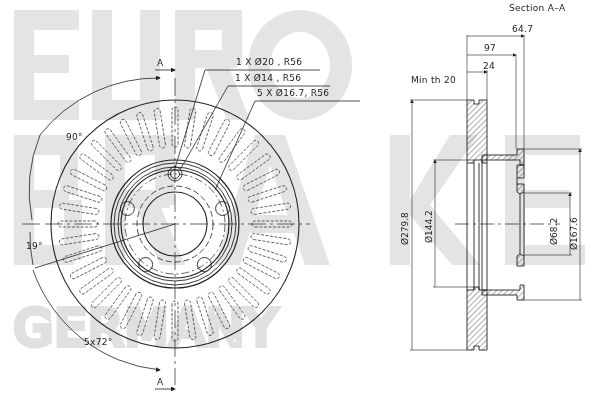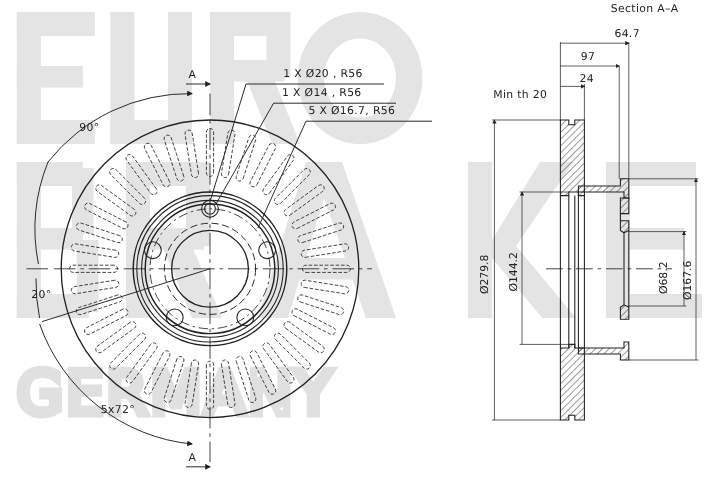--- a/index.html
+++ b/index.html
@@ -203,22 +203,22 @@
   </g>
 </svg>
 
 <span class="lbl" style="left:157px; top:58px;">A</span>
 <span class="lbl" style="left:157px; top:377px;">A</span>
 
 <span class="lbl" style="left:212px; top:57px;margin-left:24px;">1 X Ø20 , R56</span>
 <span class="lbl" style="left:235px; top:73px;">1 X Ø14 , R56</span>
 <span class="lbl" style="left:257px; top:88px;">5 X Ø16.7, R56</span>
 
-<span class="lbl" style="left:66px; top:102px;">90°</span>
-<span class="lbl" style="left:26px; top:241px;">20°</span>
+<span class="lbl" style="left:66px; top:132px;">90°</span>
+<span class="lbl" style="left:26px; top:241px;">19°</span>
 <span class="lbl" style="left:84px; top:337px;">5x72°</span>
 
 <span class="lbl" style="left:465px; top:3px;margin-left:44px;">Section A–A</span>
 <span class="lbl" style="left:512px; top:24px;">64.7</span>
 <span class="lbl" style="left:484px; top:43px;">97</span>
 <span class="lbl" style="left:470px; top:61px;margin-left:13px;">24</span>
 <span class="lbl" style="left:411px; top:75px;">Min th 20</span>
 
 <span class="vlbl" style="left:400px; top:245px;">Ø279.8</span>
 <span class="vlbl" style="left:424px; top:243px;">Ø144.2</span>

